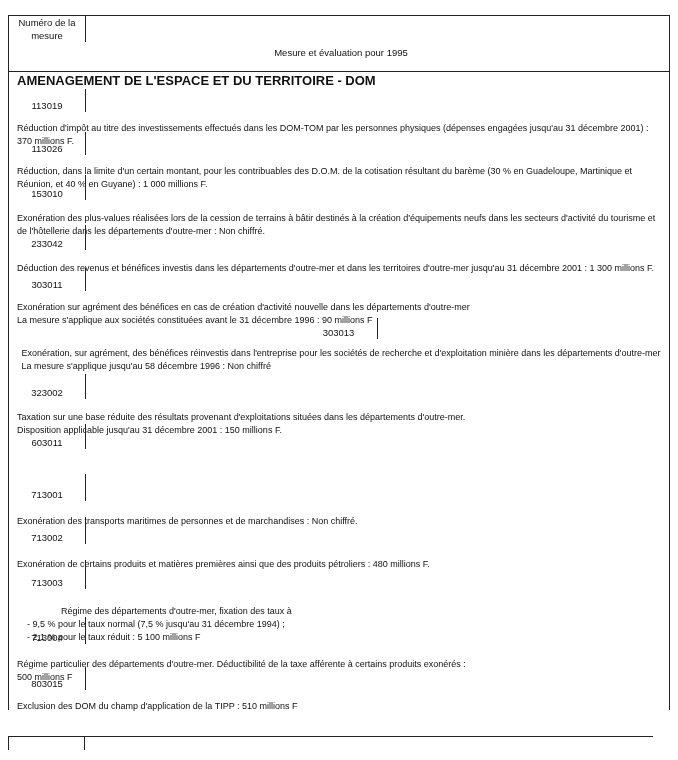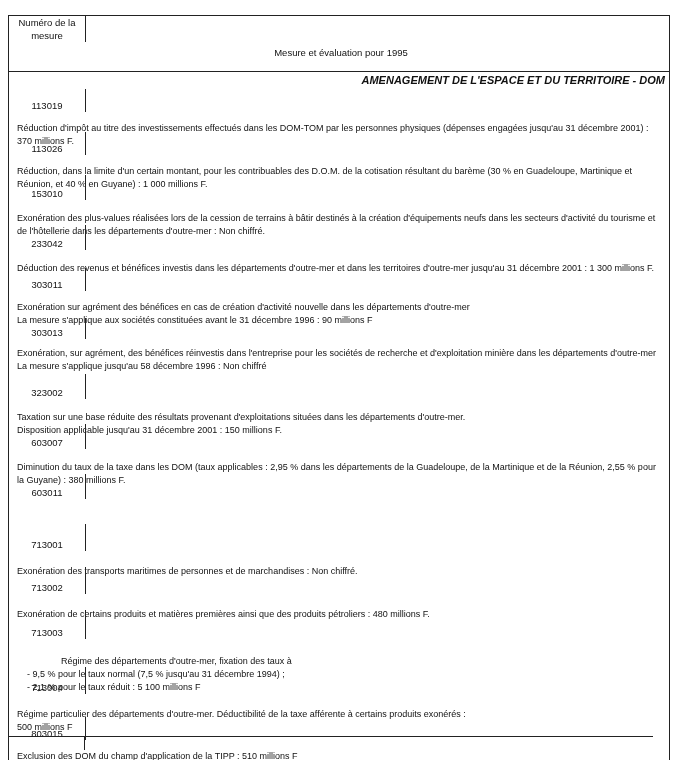--- a/index.html
+++ b/index.html
@@ -8,21 +8,21 @@
   .table { position: absolute; left: 8px; top: 15px; width: 662px;
            border: 1.5px solid #222; border-bottom: none; box-sizing: border-box; }
   .row { display: flex; flex-direction: column; }
   .col-num { width: 77px; flex: none; border-right: 1.5px solid #222; box-sizing: border-box;
              font-size: 9.5px; text-align: center; }
   .col-desc { flex: 1; font-size: 9px; line-height: 13px; padding-left: 8px; padding-right: 4px; }
   .header { height: 55px; border-bottom: 1.5px solid #222; }
   .header .col-num { display: flex; align-items: center; justify-content: center; line-height: 13px; font-size: 9.5px; }
   .header .col-desc { display: flex; align-items: center; justify-content: center; font-size: 9.5px; padding-bottom: 8px; }
   .section { height: 17px; }
-  .section .col-desc { text-align: right; font-weight: bold; font-size: 11px; line-height: 17px; font-style: italic; }
+  .section .col-desc { text-align: left; font-weight: bold; font-size: 13px; line-height: 17px; }
   .entry .col-num { padding-top: 0; line-height: 13px; }
   .entry .col-desc { line-height: 13px; }
   .entry .indent { padding-left: 10px; display: block; }
   .bottom-line { position: absolute; left: 8px; top: 736px; width: 645px; height: 0;
                  border-top: 1.5px solid #222; }
   .tail-left { position: absolute; left: 8px; top: 736px; height: 14px; border-left: 1.5px solid #222; }
   .tail-mid { position: absolute; left: 84px; top: 736px; height: 14px; border-left: 1.5px solid #222; }
 </style>
 </head>
 <body>
@@ -61,38 +61,32 @@
           <span style="display: block;">Déduction des revenus et bénéfices investis dans les départements d'outre-mer et dans les territoires d'outre-mer jusqu'au 31 décembre 2001 : 1 300 millions F.</span>
         </div>
       </div>
       <div class="row entry" style="height: 50px;">
         <div class="col-num" style="padding-top: 10px;">303011</div>
         <div class="col-desc" style="padding-top: 10px;">
           <span style="display: block;">Exonération sur agrément des bénéfices en cas de création d'activité nouvelle dans les départements d'outre-mer</span>
           <span style="display: block;">La mesure s'applique aux sociétés constituées avant le 31 décembre 1996 : 90 millions F</span>
         </div>
       </div>
-      <div class="row entry" style="height: 56px;">
+      <div class="row entry" style="height: 56px; align-items: center;">
         <div class="col-num" style="padding-top: 8px;">303013</div>
         <div class="col-desc" style="padding-top: 8px;">
           <span style="display: block;">Exonération, sur agrément, des bénéfices réinvestis dans l'entreprise pour les sociétés de recherche et d'exploitation minière dans les départements d'outre-mer</span>
           <span style="display: block;">La mesure s'applique jusqu'au 58 décembre 1996 : Non chiffré</span>
         </div>
       </div>
       <div class="row entry" style="height: 50px;">
         <div class="col-num" style="padding-top: 12px;">323002</div>
         <div class="col-desc" style="padding-top: 12px;">
           <span style="display: block;">Taxation sur une base réduite des résultats provenant d'exploitations situées dans les départements d'outre-mer.</span>
           <span style="display: block;">Disposition applicable jusqu'au 31 décembre 2001 : 150 millions F.</span>
-        </div>
-      </div>
-      <div class="row entry" style="height: 50px;">
-        <div class="col-num" style="padding-top: 12px;">603007</div>
-        <div class="col-desc" style="padding-top: 12px;">
-          <span style="display: block;">Diminution du taux de la taxe dans les DOM (taux applicables : 2,95 % dans les départements de la Guadeloupe, de la Martinique et de la Réunion, 2,55 % pour la Guyane) : 380 millions F.</span>
         </div>
       </div>
       <div class="row entry" style="height: 50px;">
         <div class="col-num" style="padding-top: 12px;">603011</div>
       </div>
       <div class="row entry" style="height: 43px;">
         <div class="col-num" style="padding-top: 14px;">713001</div>
         <div class="col-desc" style="padding-top: 14px;">
           <span style="display: block;">Exonération des transports maritimes de personnes et de marchandises : Non chiffré.</span>
         </div>

